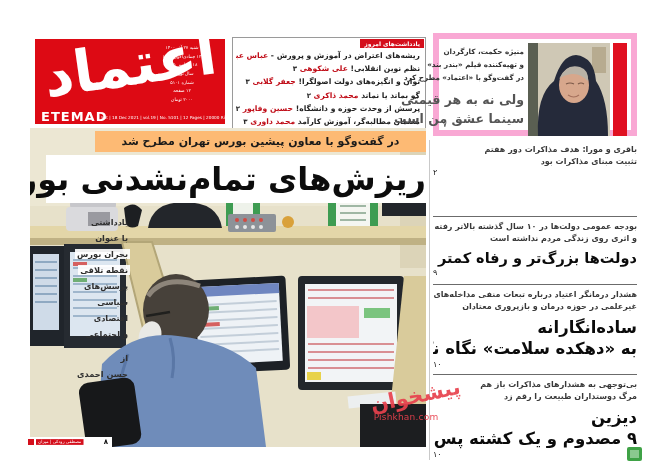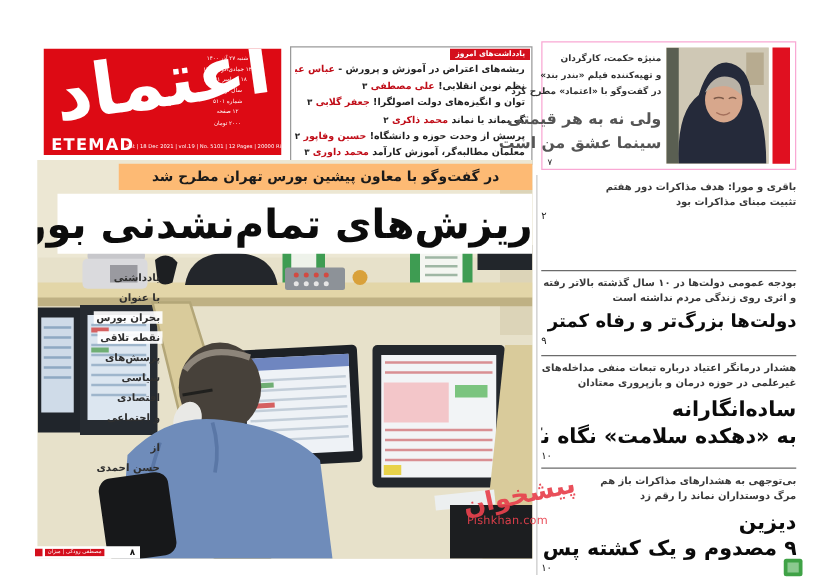--- a/index.html
+++ b/index.html
@@ -18,21 +18,21 @@
   .notes-box{position:absolute;left:232px;top:37px;width:194px;height:95px;border:1px solid #9a9a9a;
              box-sizing:border-box;direction:rtl;}
   .notes-header{position:absolute;top:1px;right:1px;background:#d40f1c;color:#fff;font-size:6px;
                 padding:1px 4px;font-weight:bold;}
   .notes-list{position:absolute;top:11px;right:5px;left:3px;}
   .note-row{height:13.2px;line-height:13.2px;font-size:7.6px;font-weight:bold;color:#222;
             white-space:nowrap;overflow:hidden;}
   .note-author{color:#c00d18;}
   .note-page{color:#222;font-size:7px;}
   
-  .hekmat-box{position:absolute;left:433px;top:33px;width:204px;height:103px;border:1px solid #f9a8d4;
+  .hekmat-box{position:absolute;left:433px;top:33px;width:204px;height:103px;border:6px solid #f9a8d4;
               box-sizing:border-box;}
   .hekmat-photo{position:absolute;right:21px;top:4px;width:82px;height:93px;background:#cfc8b5;overflow:hidden;}
   .hekmat-bar{position:absolute;right:4px;top:4px;width:14px;height:93px;background:#e01020;}
   .hekmat-text{position:absolute;right:107px;left:5px;top:7px;direction:rtl;text-align:right;}
   .hekmat-kicker div{font-size:7.2px;font-weight:bold;color:#333;line-height:1.8;white-space:nowrap;}
   .hekmat-title div{font-size:12.5px;font-weight:bold;color:#555;line-height:1.5;white-space:nowrap;}
   .hekmat-title{margin-top:6px;}
   .hekmat-page{position:absolute;left:4px;bottom:1px;font-size:7px;color:#222;}
   
   .main-block{position:absolute;left:30px;top:128px;width:396px;height:319px;overflow:hidden;background:#e6e0c9;}
@@ -95,21 +95,21 @@
   <div class="notes-box">
     <div class="notes-header">یادداشت‌های امروز</div>
     <div class="notes-list">
       <div class="note-row">
         <span>ریشه‌های اعتراض در آموزش و پرورش -</span>
         <span class="note-author">عباس عبدی</span>
         
       </div>
       <div class="note-row">
         <span>نظم نوین انقلابی!</span>
-        <span class="note-author">علی مصطفی</span>
+        <span class="note-author">علی شکوهی</span>
         <span class="note-page">۳</span>
       </div>
       <div class="note-row">
         <span>توان و انگیزه‌های دولت اصولگرا!</span>
         <span class="note-author">جعفر گلابی</span>
         <span class="note-page">۳</span>
       </div>
       <div class="note-row">
         <span>گو بماند یا نماند</span>
         <span class="note-author">محمد ذاکری</span>
@@ -297,21 +297,21 @@
       </div>
       <div class="headline hl-16">
         <div>ساده‌انگارانه</div>
         <div>به «دهکده سلامت» نگاه نکنیم</div>
       </div>
       <div class="pg">۱۰</div>
     </div>
     <div class="story s4">
       <div class="intro">
         <div>بی‌توجهی به هشدارهای مذاکرات باز هم</div>
-        <div>مرگ دوستداران نماند را رقم زد</div>
+        <div>مرگ دوستداران طبیعت را رقم زد</div>
       </div>
       <div class="headline hl-16">
         <div>دیزین</div>
         <div>۹ مصدوم و یک کشته پس داد</div>
       </div>
       <div class="pg">۱۰</div>
     </div>
   </div>
 
   <div class="green-corner">

